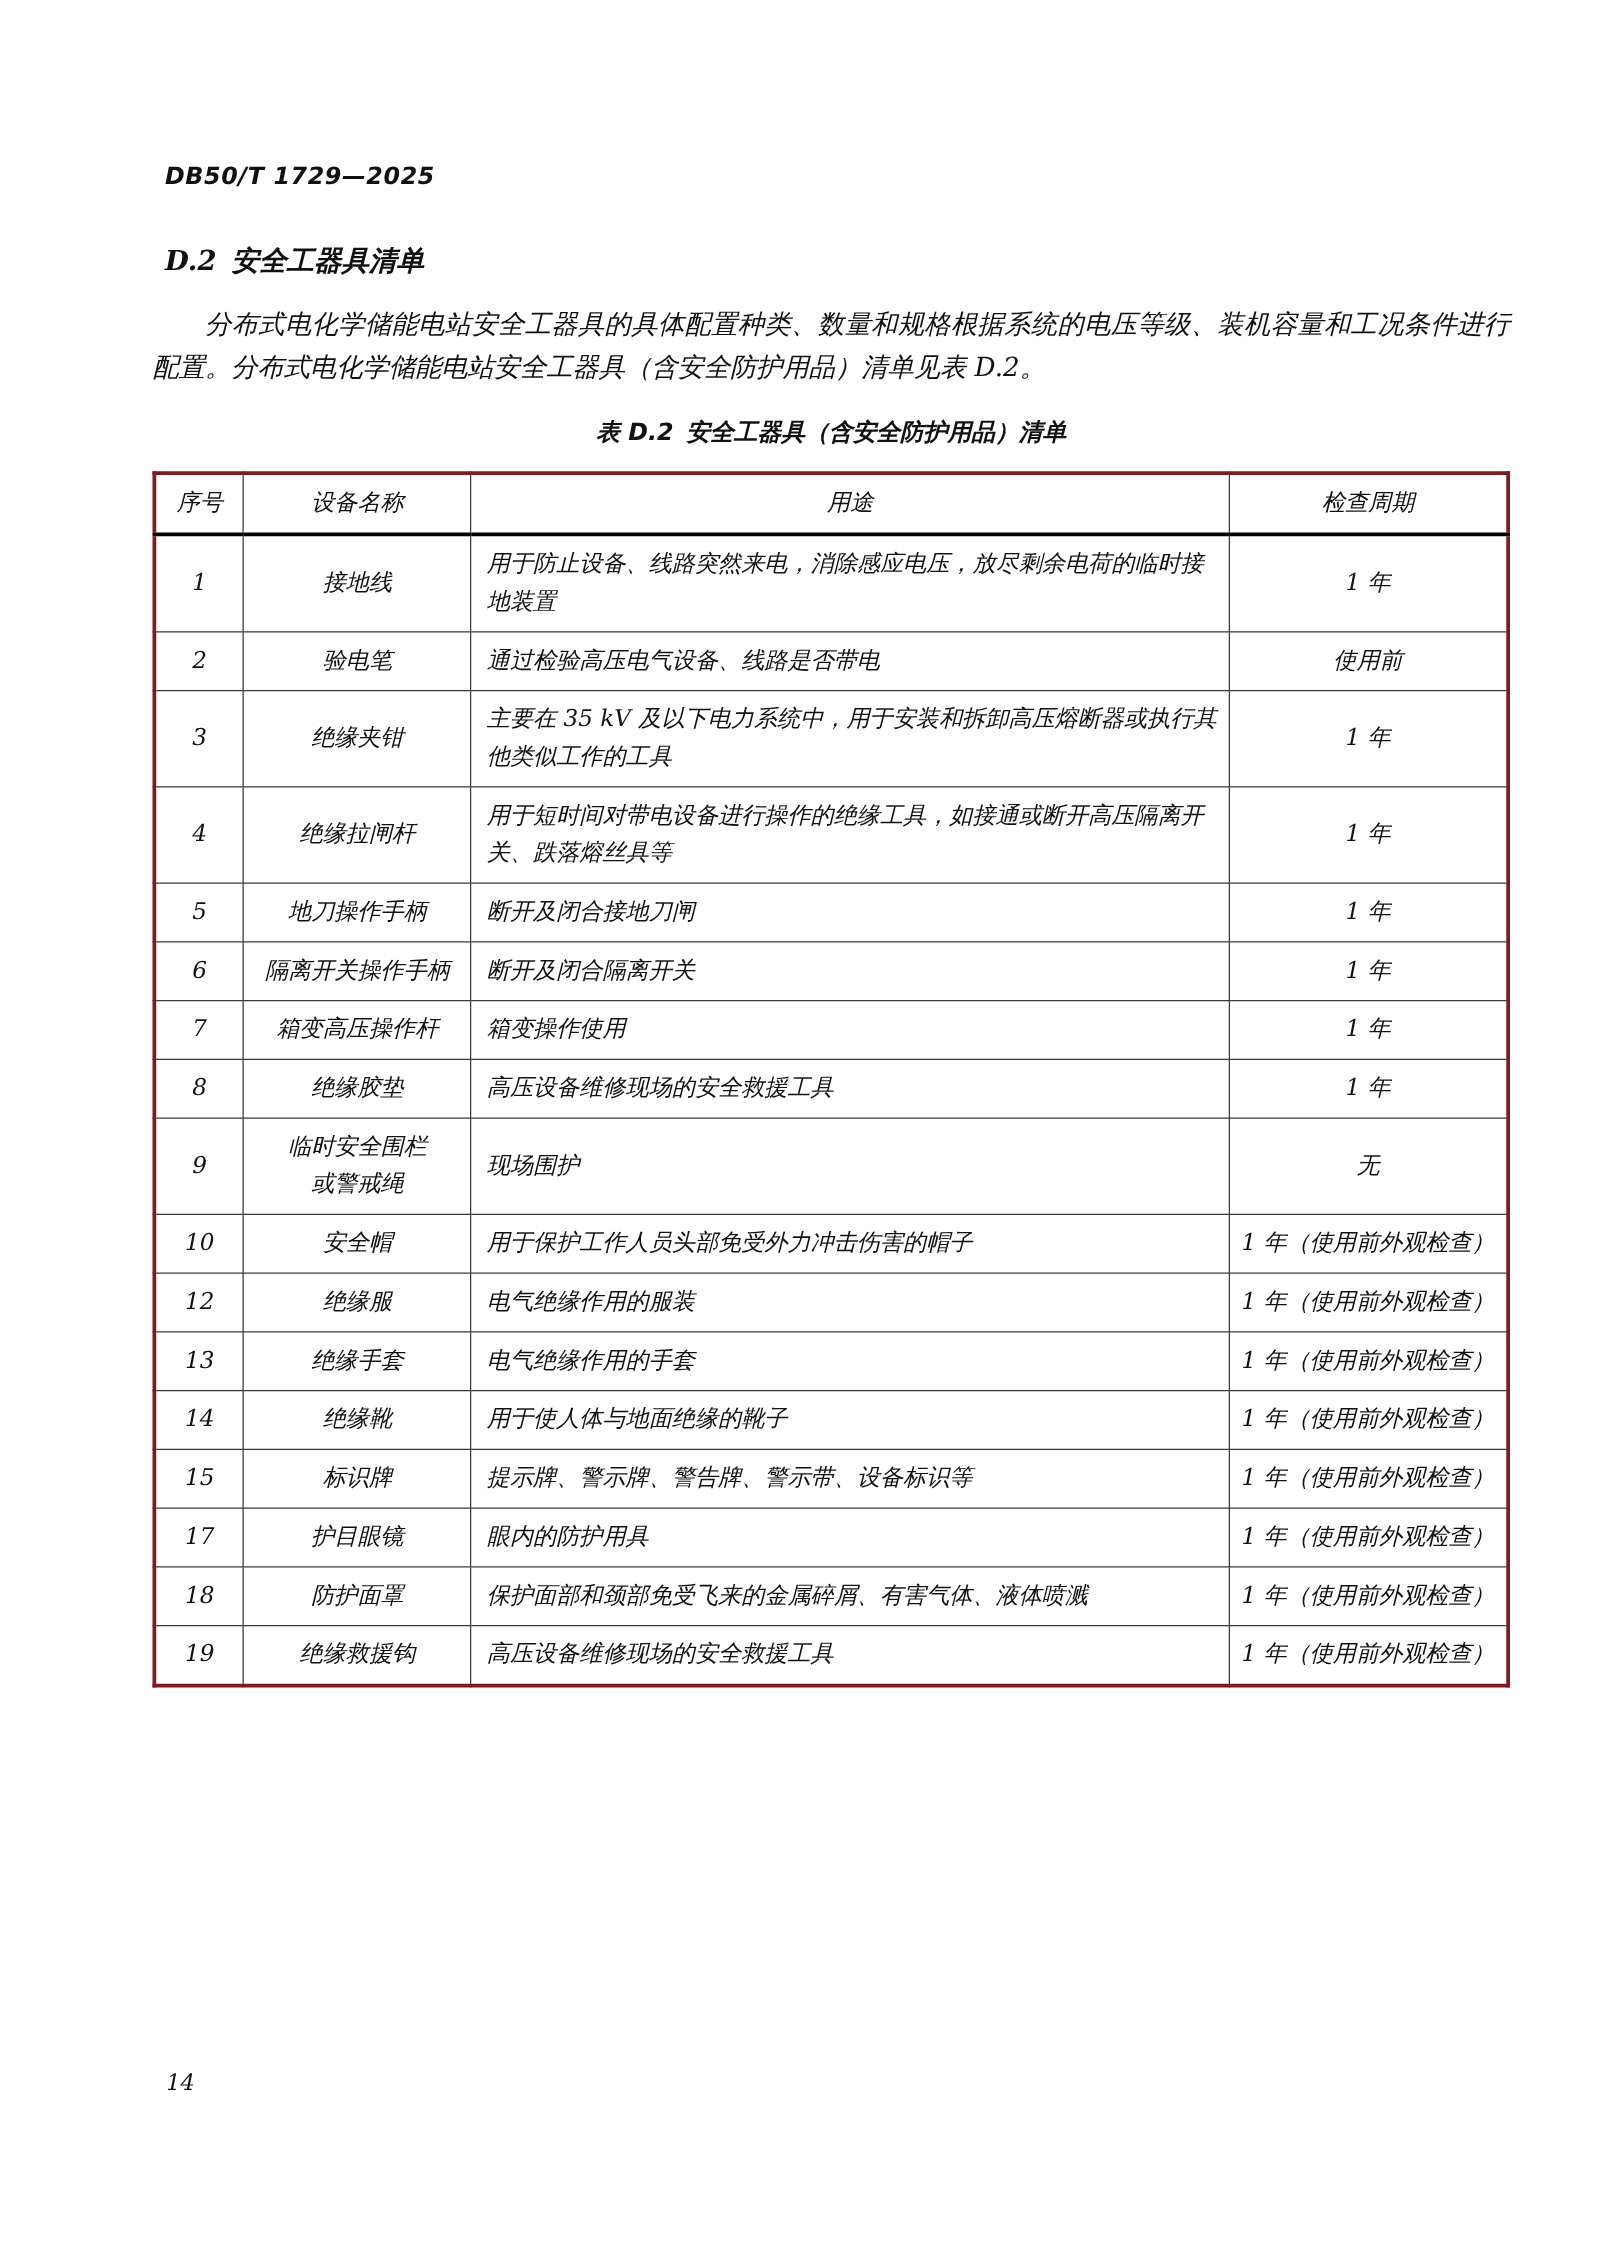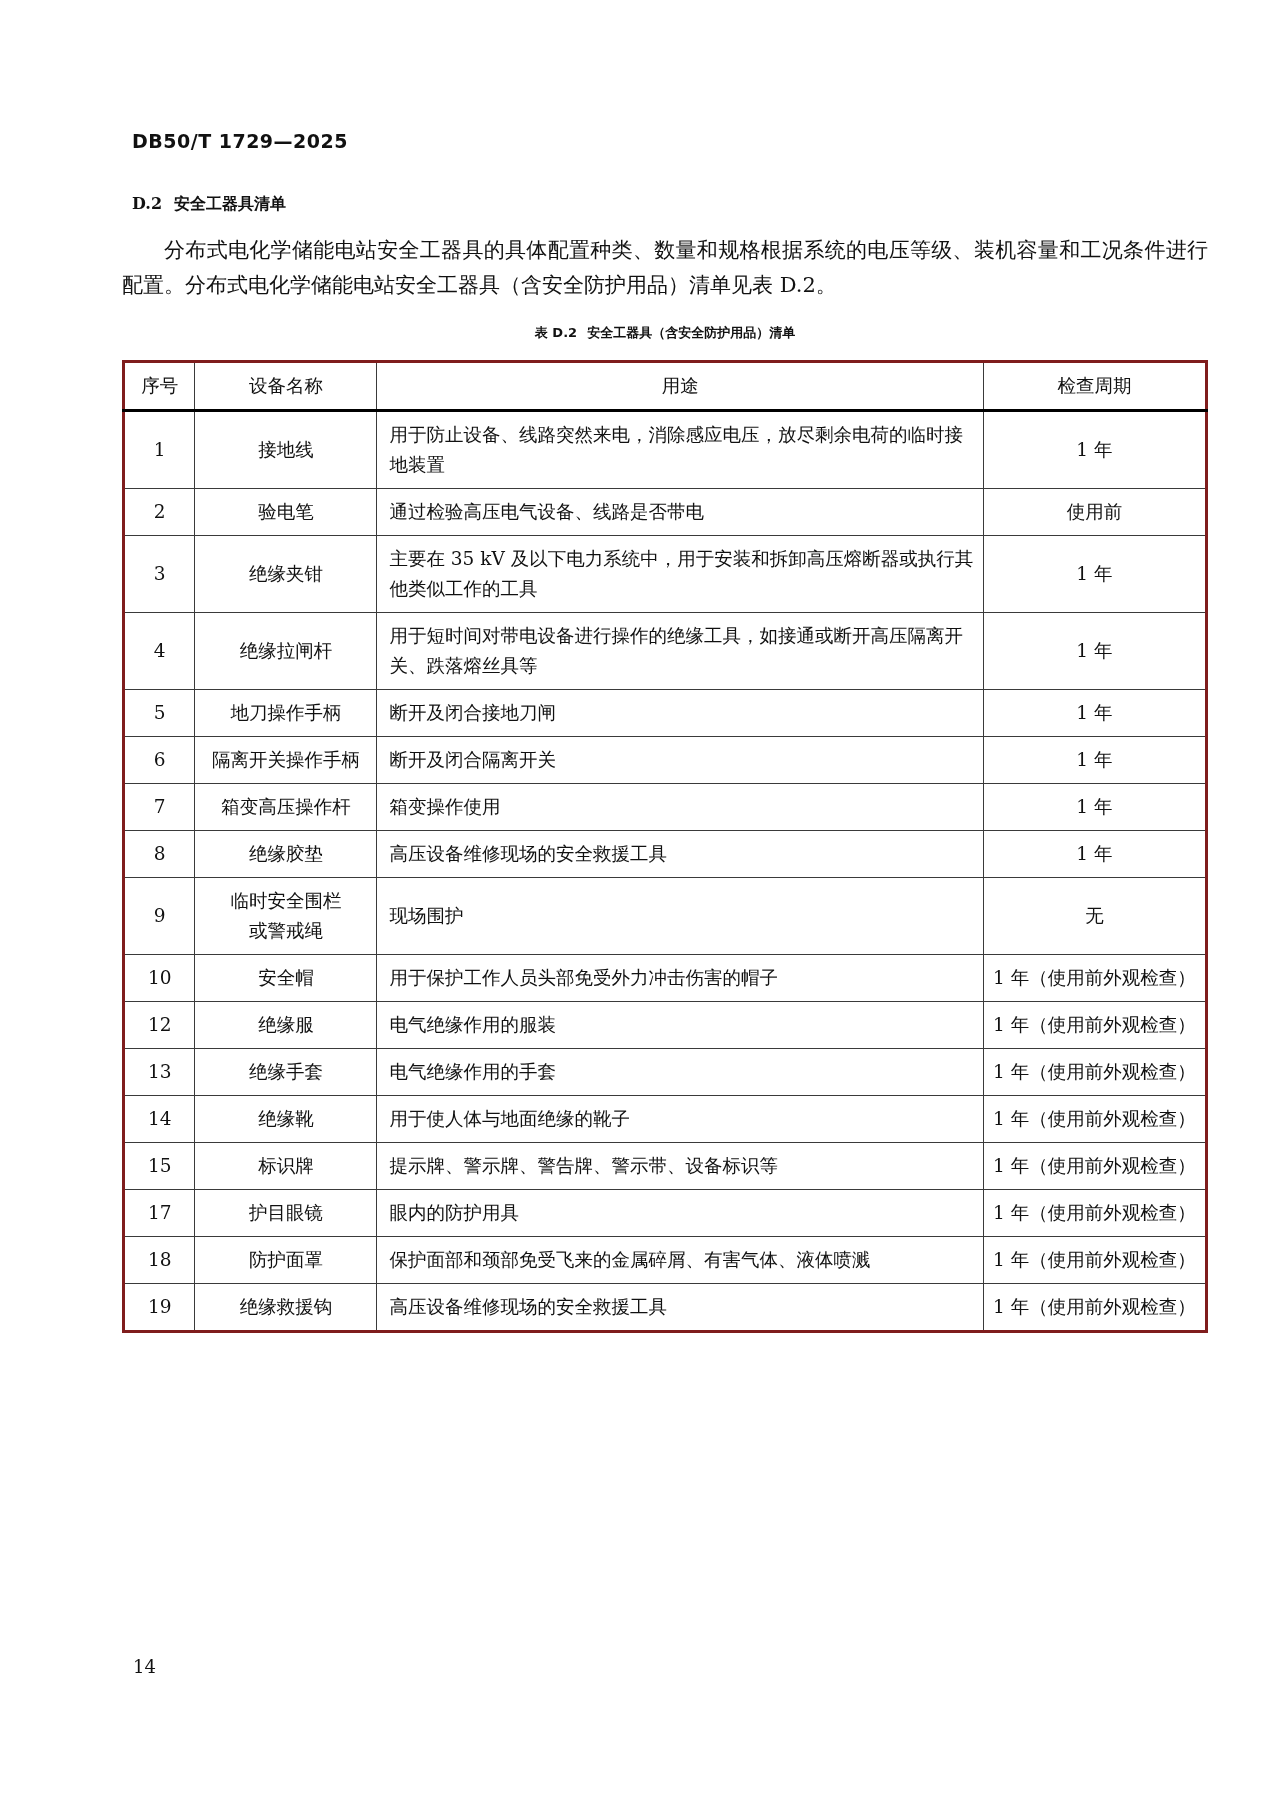--- a/index.html
+++ b/index.html
@@ -7,49 +7,50 @@
     position:relative;
     width:1280px;
     height:1810px;
     margin:0 auto;
     background:#ffffff;
     color:#111;
     box-sizing:border-box;
     padding:130px 72px 0 122px;
     font-family:"DejaVu Serif","Liberation Serif",serif;
     overflow:hidden;
+    font-style:italic;
   }
   .doc-code {
     font-family:"DejaVu Sans","Liberation Sans",sans-serif;
     font-size:19px;
     font-weight:bold;
     letter-spacing:0.5px;
     padding-left:10px;
   }
   .section-heading {
     margin-top:42px;
     font-family:"DejaVu Sans","Liberation Sans",sans-serif;
-    font-size:16px;
+    font-size:22px;
     font-weight:bold;
     padding-left:10px;
   }
   .section-heading .prefix { margin-right:12px; font-family:"DejaVu Serif","Liberation Serif",serif; }
   .body-paragraph {
     margin-top:18px;
     font-size:21px;
     line-height:35px;
     text-align:justify;
     text-indent:2em;
   }
   .table-caption {
     margin-top:16px;
     margin-bottom:18px;
     text-align:center;
     font-family:"DejaVu Sans","Liberation Sans",sans-serif;
-    font-size:13px;
+    font-size:19px;
     font-weight:bold;
   }
   .table-caption .prefix { margin-right:10px; }
   table.equipment {
     width:100%;
     border-collapse:collapse;
     border:3px solid #7f1d1d;
     table-layout:fixed;
   }
   table.equipment col.c-no   { width:6.6%; }

